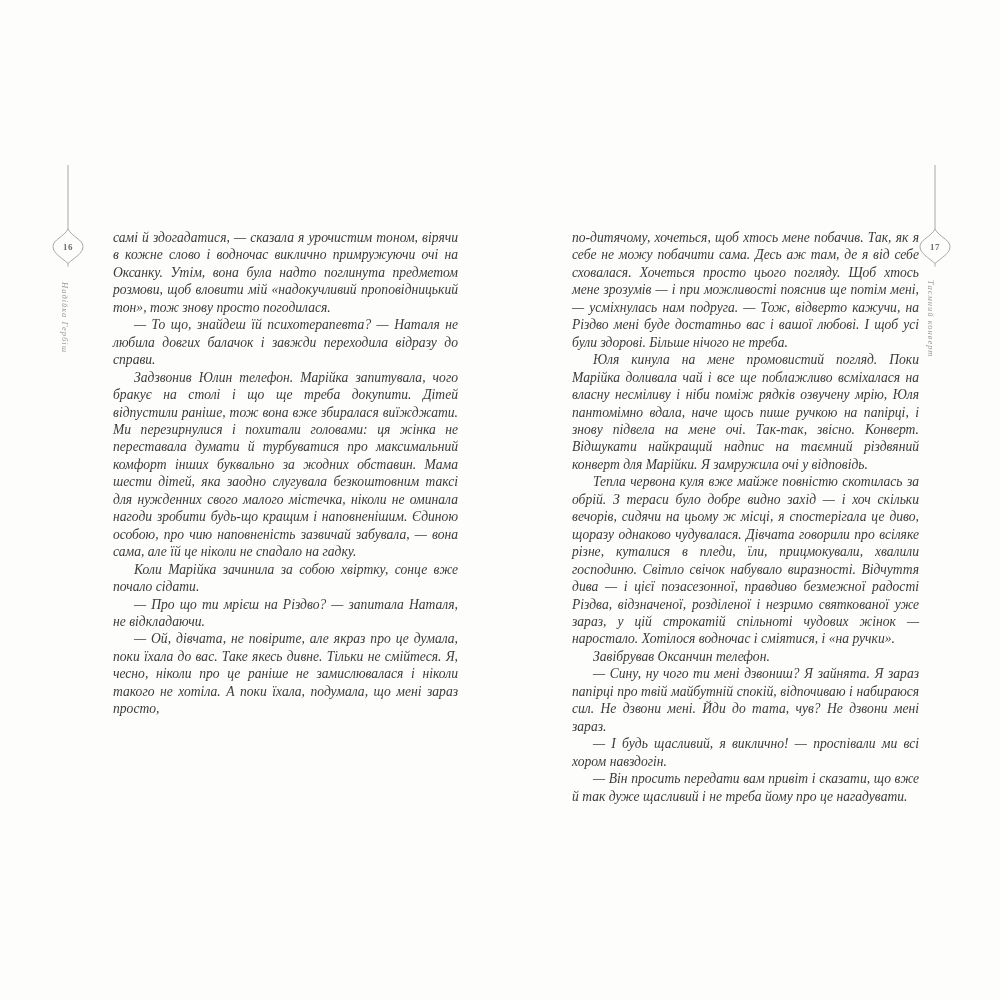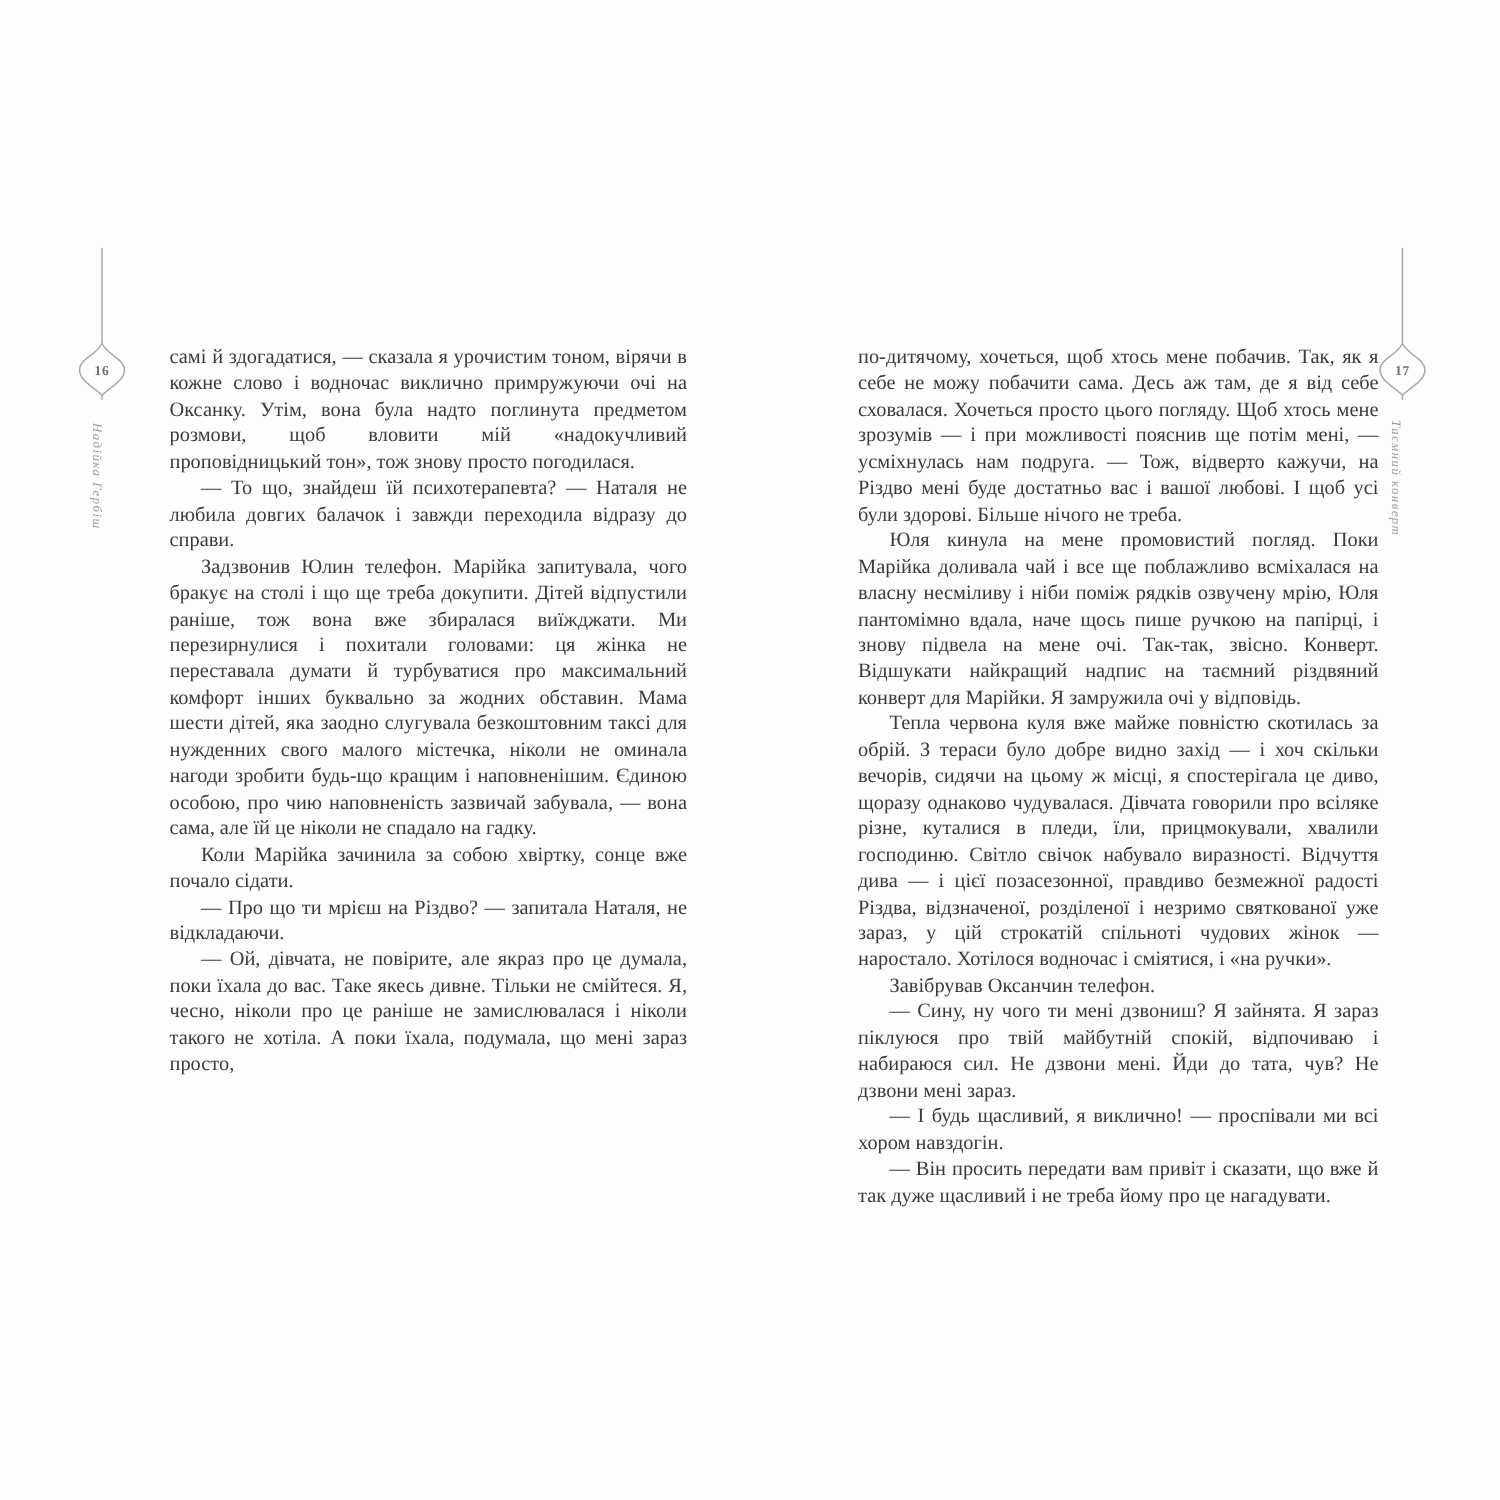--- a/index.html
+++ b/index.html
@@ -54,20 +54,21 @@
   .text-column-right { left: 527px; width: 347px; margin-left: 45px; }
   .text-column p {
     margin: 0;
     padding: 0;
     font-family: "Liberation Serif", serif;
     font-size: 13.6px;
     line-height: 17.45px;
     color: #3a3a3a;
     text-align: justify;
     text-indent: 21px;
+    font-style: italic;
   }
   .text-column p.no-indent { text-indent: 0; }
 </style>
 </head>
 <body>
 
 <div class="spread">
 
   <div class="ornament ornament-left">
     <svg width="34" height="102" viewBox="0 0 34 102">
@@ -98,18 +99,18 @@
     </svg>
   </div>
 
   <div class="margin-text margin-text-right">Таємний конверт</div>
 
   <div class="text-column text-column-right">
       <p class="no-indent">по-дитячому, хочеться, щоб хтось мене побачив. Так, як я себе не можу побачити сама. Десь аж там, де я від себе сховалася. Хочеться просто цього погляду. Щоб хтось мене зрозумів — і при можливості пояснив ще потім мені, — усміхнулась нам подруга. — Тож, відверто кажучи, на Різдво мені буде достатньо вас і вашої любові. І щоб усі були здорові. Більше нічого не треба.</p>
       <p>Юля кинула на мене промовистий погляд. Поки Марійка доливала чай і все ще поблажливо всміхалася на власну несміливу і ніби поміж рядків озвучену мрію, Юля пантомімно вдала, наче щось пише ручкою на папірці, і знову підвела на мене очі. Так-так, звісно. Конверт. Відшукати найкращий надпис на таємний різдвяний конверт для Марійки. Я замружила очі у відповідь.</p>
       <p>Тепла червона куля вже майже повністю скотилась за обрій. З тераси було добре видно захід — і хоч скільки вечорів, сидячи на цьому ж місці, я спостерігала це диво, щоразу однаково чудувалася. Дівчата говорили про всіляке різне, куталися в пледи, їли, прицмокували, хвалили господиню. Світло свічок набувало виразності. Відчуття дива — і цієї позасезонної, правдиво безмежної радості Різдва, відзначеної, розділеної і незримо святкованої уже зараз, у цій строкатій спільноті чудових жінок — наростало. Хотілося водночас і сміятися, і «на ручки».</p>
       <p>Завібрував Оксанчин телефон.</p>
-      <p>— Сину, ну чого ти мені дзвониш? Я зайнята. Я зараз піклуюся про твій майбутній спокій, відпочиваю і набираюся сил. Не дзвони мені. Йди до тата, чув? Не дзвони мені зараз.</p>
+      <p>— Сину, ну чого ти мені дзвониш? Я зайнята. Я зараз папірці про твій майбутній спокій, відпочиваю і набираюся сил. Не дзвони мені. Йди до тата, чув? Не дзвони мені зараз.</p>
       <p>— І будь щасливий, я виклично! — проспівали ми всі хором навздогін.</p>
       <p>— Він просить передати вам привіт і сказати, що вже й так дуже щасливий і не треба йому про це нагадувати.</p>
     </div>
 
 </div>
 
 </body></html>

